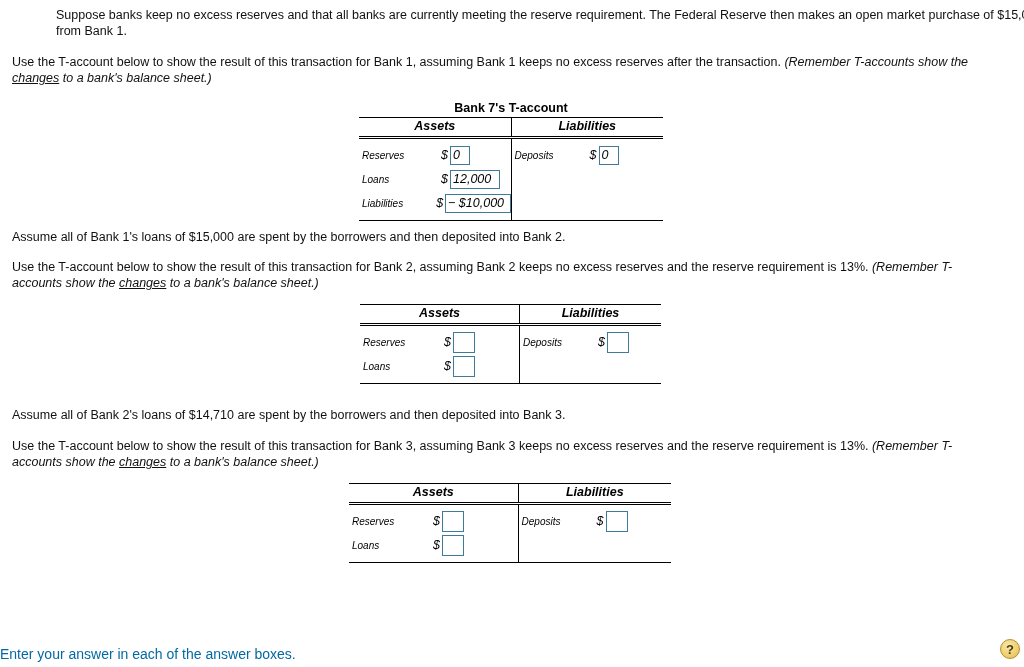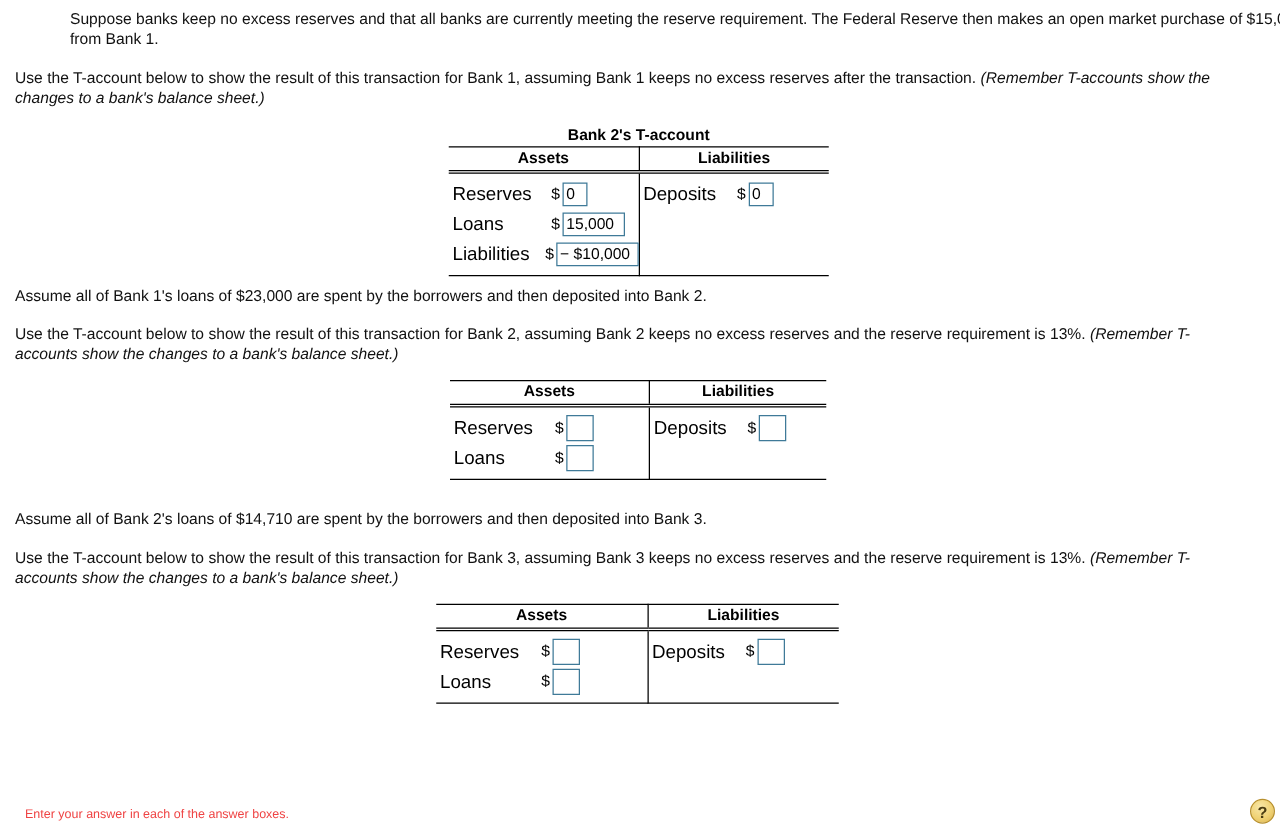--- a/index.html
+++ b/index.html
@@ -16,37 +16,38 @@
     overflow: hidden;
   }
 
   .para {
     position: absolute;
     font-size: 12.5px;
     line-height: 16px;
     color: #111111;
   }
   .para .ital { font-style: italic; margin-top: 44px; }
-  .para .uline { }
+  .para .uline { text-decoration: underline; }
 
   
   .taccount {
     position: absolute;
   }
   .t-title {
     text-align: center;
     font-size: 12.5px;
     font-weight: bold;
     padding-bottom: 2px;
     white-space: nowrap;
   }
   table.t-table {
     border-collapse: collapse;
     width: 100%;
     table-layout: fixed;
+    font-style: italic;
   }
   table.t-table th {
     font-size: 12.5px;
     font-weight: bold;
     text-align: center;
     padding: 1px 0 3px 0;
     border-top: 1.5px solid #000;
     border-bottom: 3px double #000;
   }
   table.t-table th.col-assets {
@@ -67,21 +68,21 @@
   .rows {
     padding: 4px 0 5px 0;
   }
   .acct-row {
     display: flex;
     align-items: center;
     height: 24px;
     padding-left: 3px;
   }
   .acct-label {
-    font-size: 15px;
+    font-size: 10px;
     white-space: nowrap;
   }
   .dollar {
     font-size: 12.5px;
     text-align: right;
     padding-right: 2px;
   }
   .answer-box {
     display: inline-block;
     border: 1.5px solid #3f7a98;
@@ -94,24 +95,24 @@
     box-sizing: content-box;
     color: #000;
     text-align: left;
     white-space: nowrap;
   }
   .answer-box.empty { width: 16px; height: 19px; }
 
   
   .footer-note {
     position: absolute;
-    left: 20px;
+    left: 0;
     top: 646px;
-    font-size: 10px;
-    color: #ef4444;
+    font-size: 14px;
+    color: #0369a1;
   }
   .help-btn {
     position: absolute;
     left: 1000px;
     top: 639px;
     width: 20px;
     height: 20px;
     border-radius: 50%;
     background: radial-gradient(circle at 40% 32%, #f7e7a8 0%, #f0d274 55%, #d9b350 100%);
     border: 1px solid #b7902f;
@@ -131,21 +132,21 @@
 <div class="para" style="left:12px; top:7px; width:998px;margin-left:44px;">
   <span>Suppose banks keep no excess reserves and that all banks are currently meeting the reserve requirement. The Federal Reserve then makes an open market purchase of $15,000 from Bank 1.</span>
 </div>
 
 <div class="para" style="left:12px; top:54px; width:990px;">
   <span>Use the T-account below to show the result of this transaction for Bank 1, assuming Bank 1 keeps no excess reserves after the transaction.</span>
   <span class="ital">(Remember T-accounts show the </span><span class="ital uline">changes</span><span class="ital"> to a bank's balance sheet.)</span>
 </div>
 
 <div class="taccount" style="left:359px; top:101px; width:304px;">
-  <div class="t-title">Bank 2's T-account</div>
+  <div class="t-title">Bank 7's T-account</div>
   <table class="t-table">
     <colgroup>
         <col style="width:50%">
         <col style="width:50%">
       </colgroup>
     <thead>
       <tr>
         <th class="col-assets">Assets</th>
         <th>Liabilities</th>
       </tr>
@@ -155,21 +156,21 @@
         <td class="side-assets">
           <div class="rows">
             <div class="acct-row">
               <span class="acct-label" style="width:72px">Reserves</span>
               <span class="dollar" style="width:14px">$</span>
               <span class="answer-box" style="width:14px">0</span>
             </div>
             <div class="acct-row">
               <span class="acct-label" style="width:72px">Loans</span>
               <span class="dollar" style="width:14px">$</span>
-              <span class="answer-box" style="width:44px">15,000</span>
+              <span class="answer-box" style="width:44px">12,000</span>
             </div>
             <div class="acct-row">
               <span class="acct-label" style="width:72px">Liabilities</span>
               <span class="dollar" style="width:14px">$</span>
               <span class="answer-box" style="width:63px">− $10,000</span>
             </div>
           </div>
         </td>
         <td>
           <div class="rows">
@@ -181,21 +182,21 @@
             <div class="acct-row"></div>
             <div class="acct-row"></div>
           </div>
         </td>
       </tr>
     </tbody>
   </table>
 </div>
 
 <div class="para" style="left:12px; top:229px; width:990px;">
-  <span>Assume all of Bank 1's loans of $23,000 are spent by the borrowers and then deposited into Bank 2.</span>
+  <span>Assume all of Bank 1's loans of $15,000 are spent by the borrowers and then deposited into Bank 2.</span>
 </div>
 
 <div class="para" style="left:12px; top:259px; width:990px;">
   <span>Use the T-account below to show the result of this transaction for Bank 2, assuming Bank 2 keeps no excess reserves and the reserve requirement is 13%.</span>
   <span class="ital">(Remember T-accounts show the </span><span class="ital uline">changes</span><span class="ital"> to a bank's balance sheet.)</span>
 </div>
 
 <div class="taccount" style="left:360px; top:304px; width:301px;">
   <table class="t-table">
     <colgroup>

